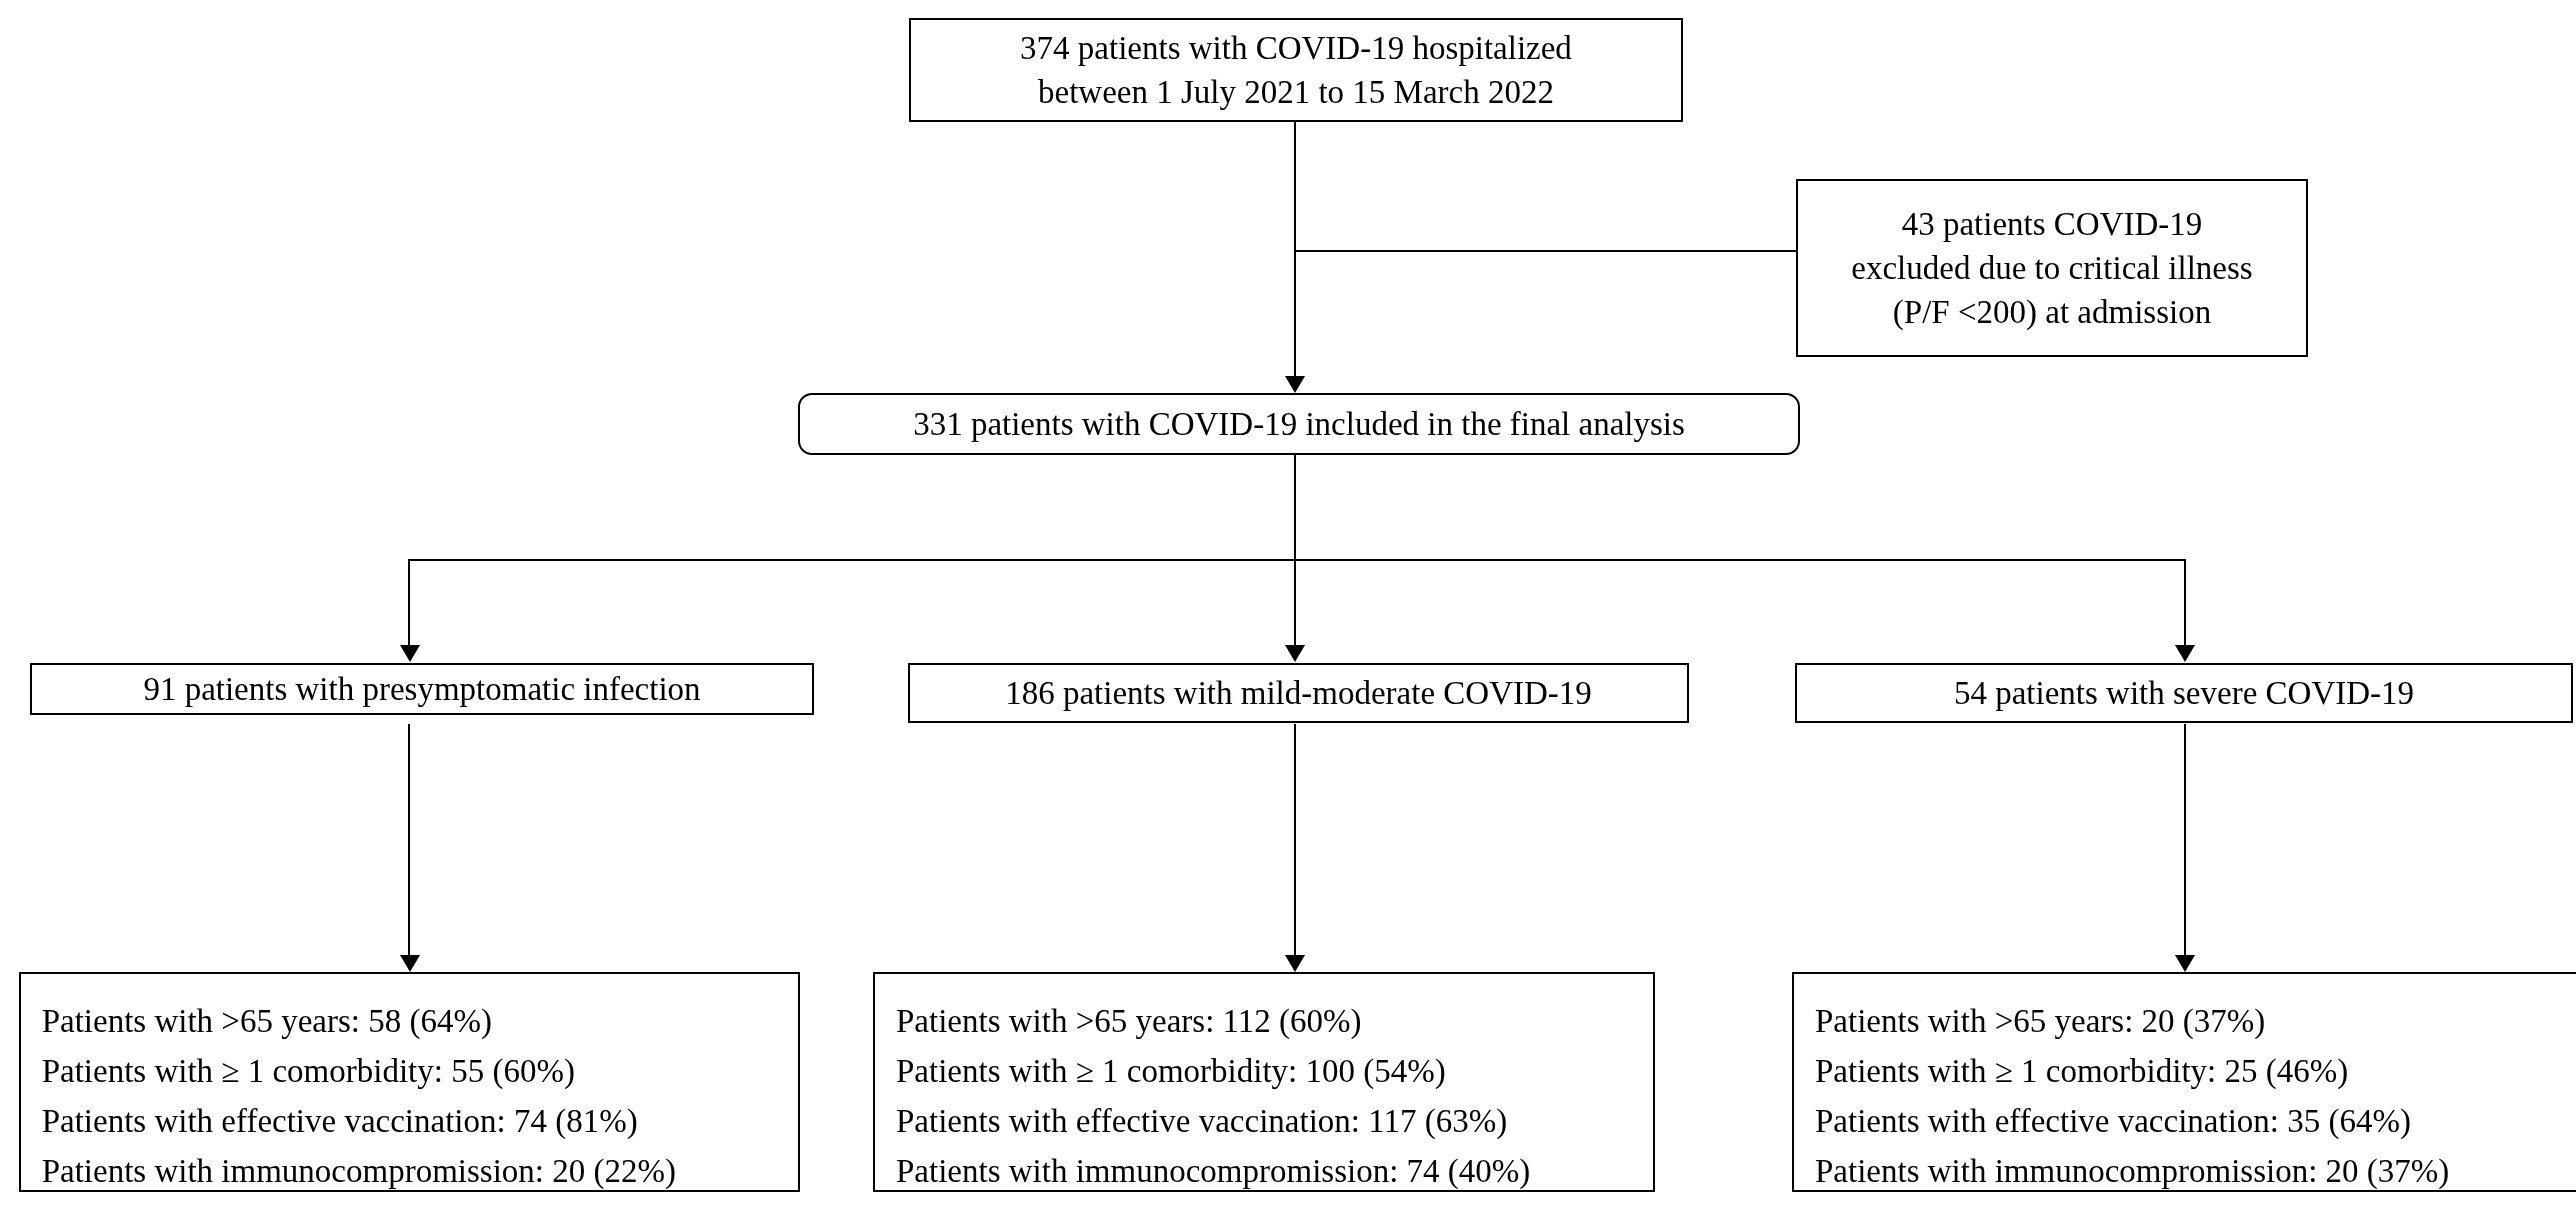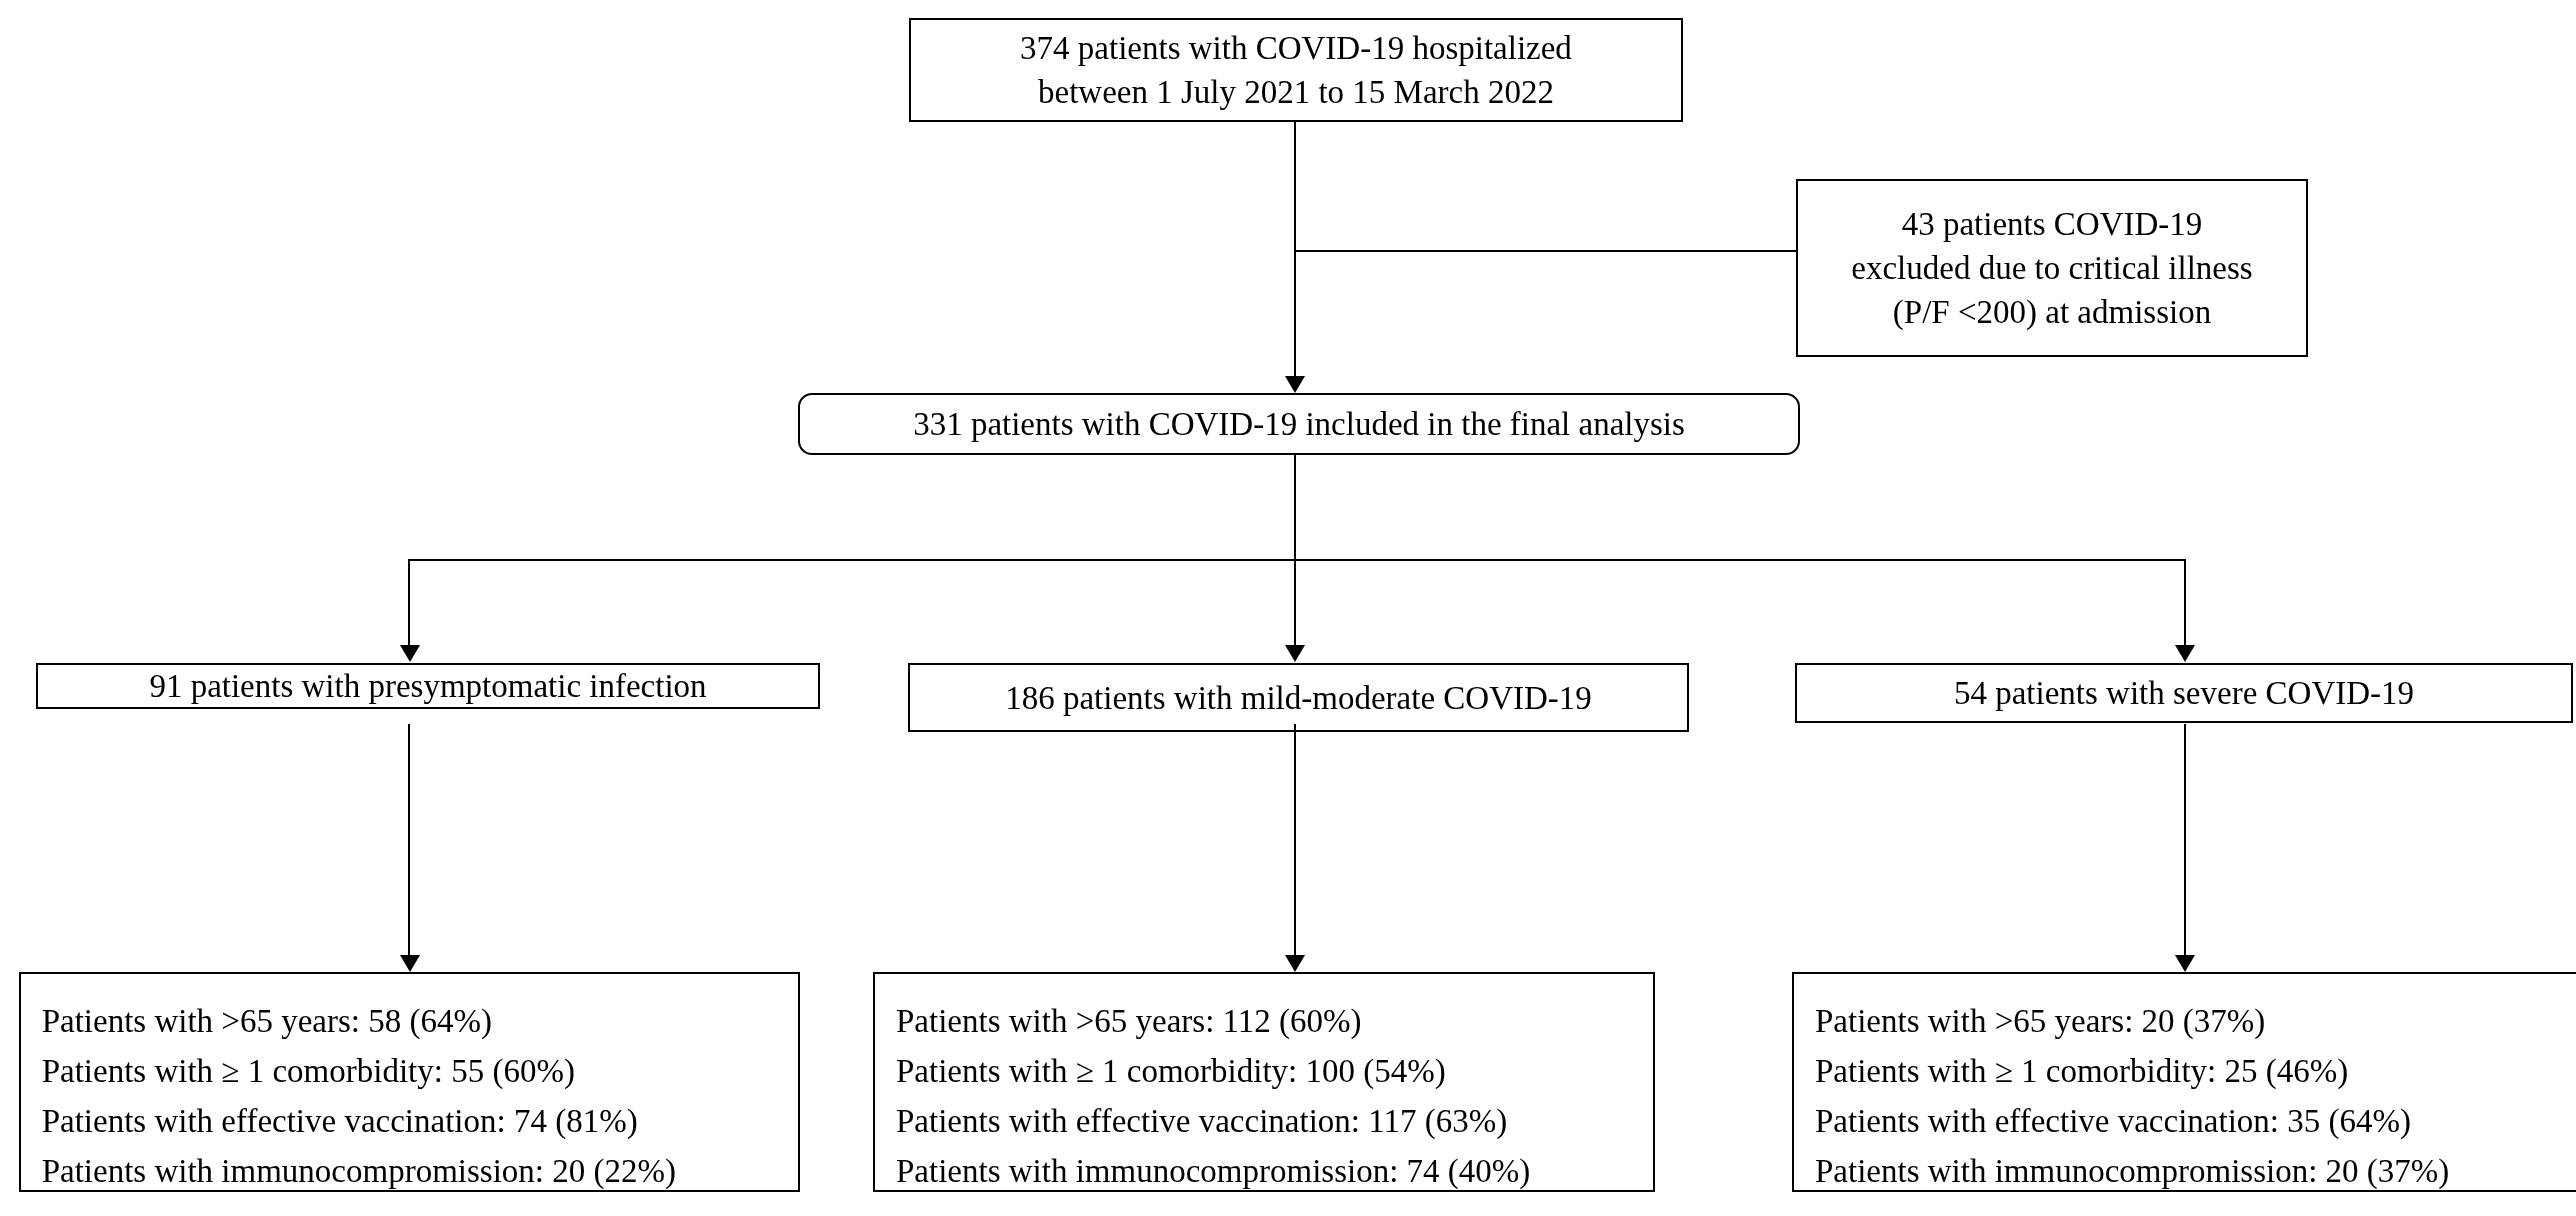--- a/index.html
+++ b/index.html
@@ -57,24 +57,24 @@
   <div class="box" style="left:1796px; top:179px; width:512px; height:178px;">
     <div>43 patients COVID-19</div>
     <div>excluded due to critical illness</div>
     <div>(P/F &lt;200) at admission</div>
   </div>
 
   <div class="box" style="left:798px; top:393px; width:1002px; height:62px;border-radius:14px;">
     <div>331 patients with COVID-19 included in the final analysis</div>
   </div>
 
-  <div class="box" style="left:36px; top:663px; width:784px; height:46px;align-items:center;">
+  <div class="box" style="left:30px; top:663px; width:784px; height:52px;align-items:center;">
     <div>91 patients with presymptomatic infection</div>
   </div>
-  <div class="box" style="left:908px; top:663px; width:781px; height:69px;">
+  <div class="box" style="left:908px; top:663px; width:781px; height:60px;">
     <div>186 patients with mild-moderate COVID-19</div>
   </div>
   <div class="box" style="left:1795px; top:663px; width:778px; height:60px;">
     <div>54 patients with severe COVID-19</div>
   </div>
 
   <div class="box stats" style="left:18.7px; top:972px; width:781px; height:220px;">
     <div>Patients with &gt;65 years: 58 (64%)</div>
     <div>Patients with ≥ 1 comorbidity: 55 (60%)</div>
     <div>Patients with effective vaccination: 74 (81%)</div>

